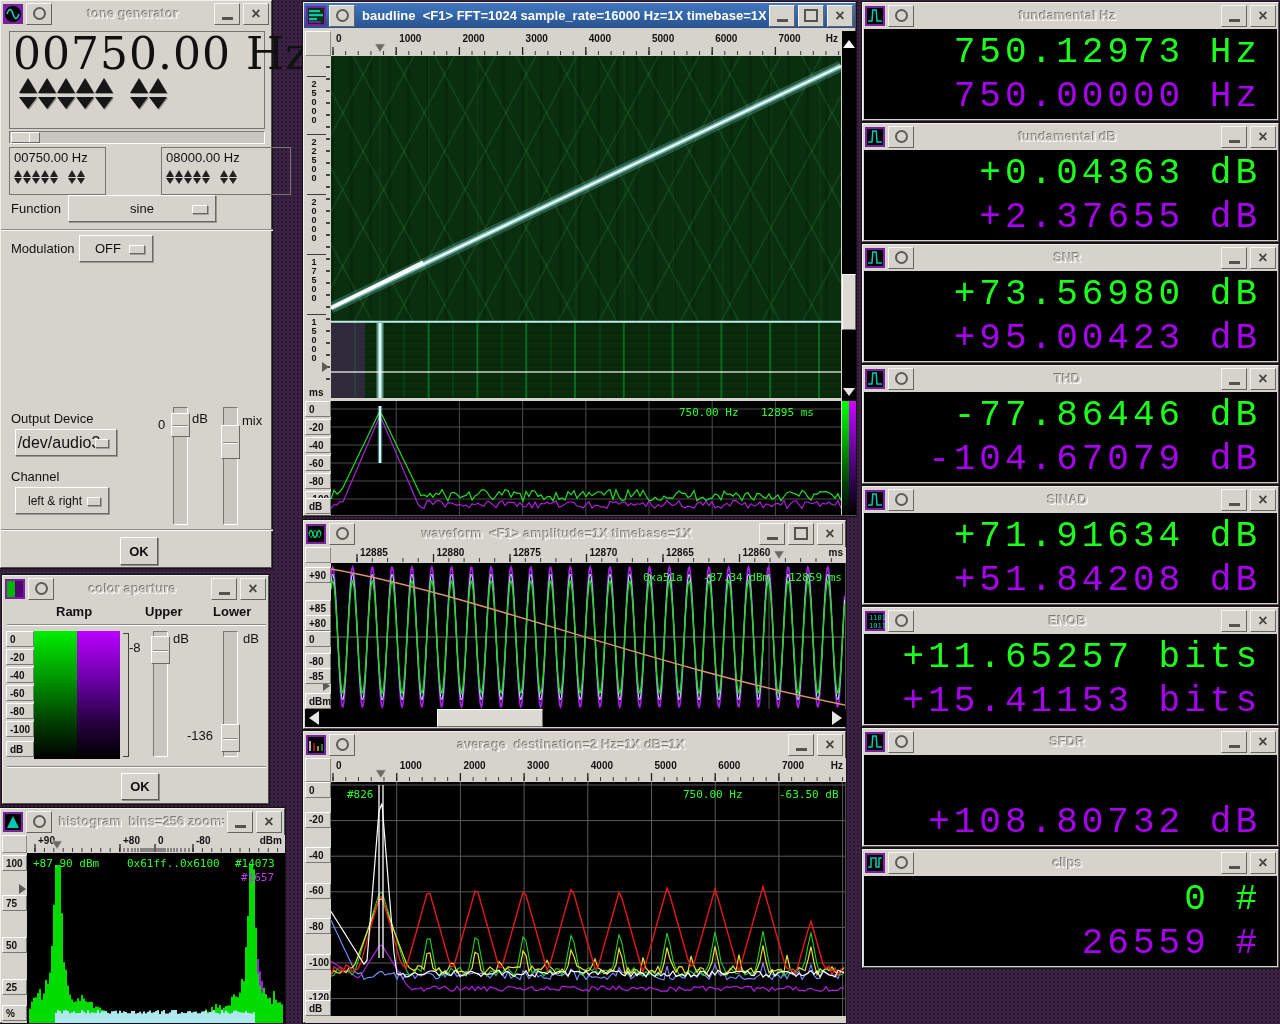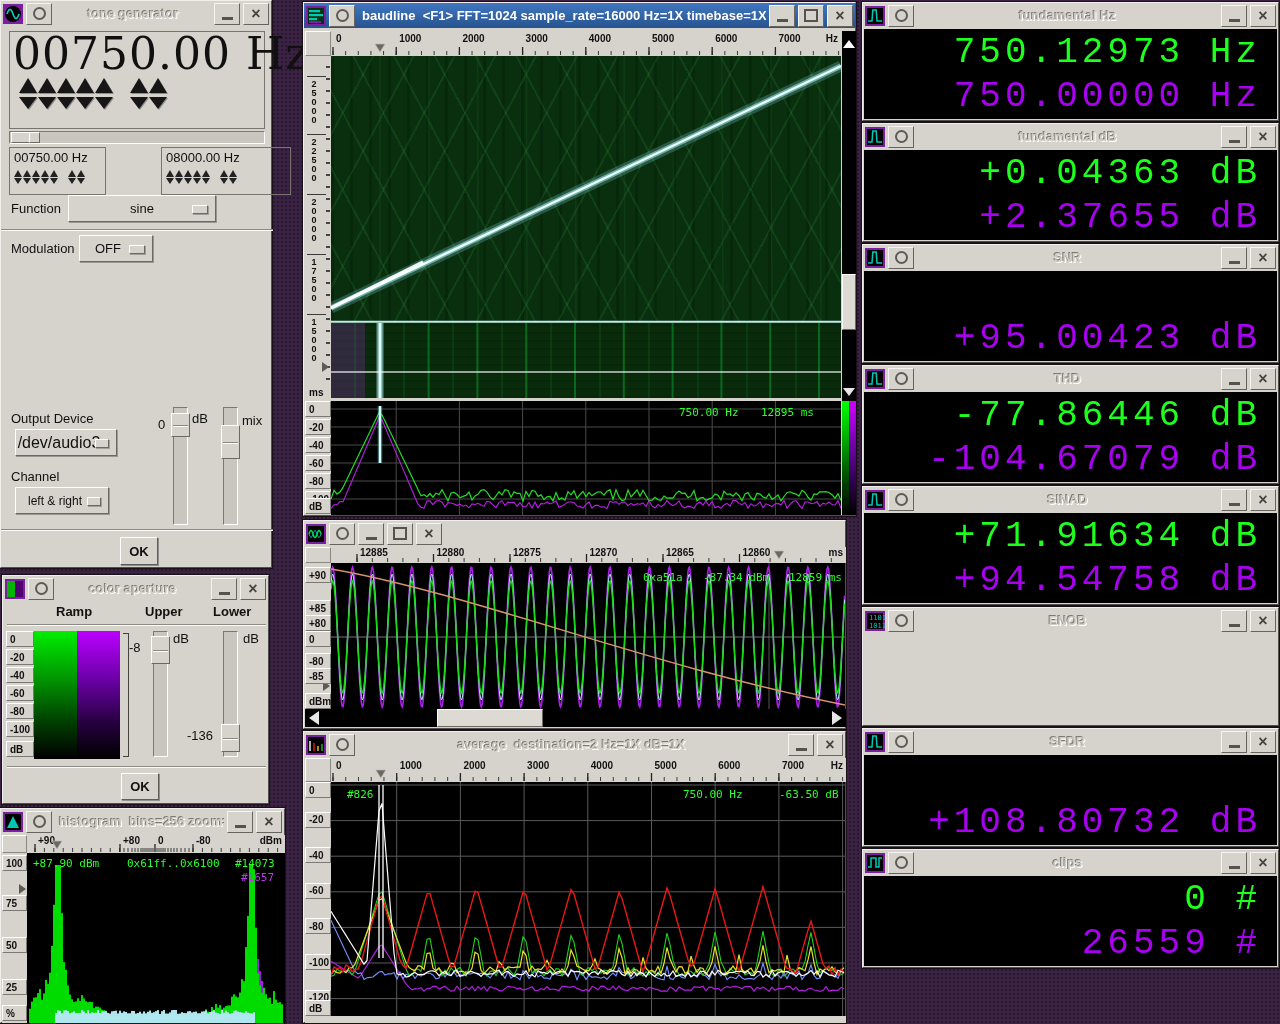--- a/index.html
+++ b/index.html
@@ -851,20 +851,21 @@
           <svg viewBox="0 0 20 20">
             <rect width="20" height="20" fill="#7a1fa0"></rect>
             <rect x="2" y="2" width="16" height="16" fill="#000"></rect>
             <path d="M3 10 Q5 3 7 10 T11 10 T15 10" stroke="#00d850" stroke-width="1.5" fill="none"></path>
             <path d="M3 10 Q5 17 7 10 T11 10 T15 10" stroke="#00b4a0" stroke-width="1" fill="none"></path>
           </svg>
         </span>
       <span class="tbtn">
           <span class="g-circle"></span>
         </span>
+      <span class="tb-title">waveform  &lt;F1&gt; amplitude=1X timebase=1X</span>
       <span class="tbtn">
           <span class="g-min"></span>
         </span>
       <span class="tbtn">
           <span class="g-max"></span>
         </span>
       <span class="tbtn">
           <span class="g-x">×</span>
         </span>
     </div>
@@ -1151,20 +1152,21 @@
           </span>
       <span class="tb-title m-title">SNR</span>
       <span class="tbtn">
             <span class="g-min"></span>
           </span>
       <span class="tbtn">
             <span class="g-x">×</span>
           </span>
     </div>
     <div class="meter-body">
+      <div class="m-line m-g">+73.56980 dB</div>
       <div class="m-line m-p">+95.00423 dB</div>
     </div>
   </div>
 
   <div class="win meter" style="left: 862px; width: 417px; height: 119px; top: 365px;">
     <div class="tb">
       <span class="icon m-icon">
             <svg viewBox="0 0 20 20">
               <rect width="20" height="20" fill="#7a1fa0"></rect>
               <rect x="2" y="2" width="16" height="16" fill="#000"></rect>
@@ -1203,21 +1205,21 @@
       <span class="tb-title m-title">SINAD</span>
       <span class="tbtn">
             <span class="g-min"></span>
           </span>
       <span class="tbtn">
             <span class="g-x">×</span>
           </span>
     </div>
     <div class="meter-body">
       <div class="m-line m-g">+71.91634 dB</div>
-      <div class="m-line m-p">+94.54758 dB</div>
+      <div class="m-line m-p">+51.84208 dB</div>
     </div>
   </div>
 
   <div class="win meter" style="left: 862px; width: 417px; height: 119px; top: 607px;">
     <div class="tb">
       <span class="icon m-icon">
             <svg viewBox="0 0 20 20">
               <rect width="20" height="20" fill="#7a1fa0"></rect>
               <rect x="2" y="2" width="16" height="16" fill="#000"></rect>
               <text x="4" y="9" font-family="monospace" font-size="7" fill="#00c8b4">1101</text>
@@ -1228,20 +1230,24 @@
             <span class="g-circle"></span>
           </span>
       <span class="tb-title m-title">ENOB</span>
       <span class="tbtn">
             <span class="g-min"></span>
           </span>
       <span class="tbtn">
             <span class="g-x">×</span>
           </span>
     </div>
+    <div class="meter-body">
+      <div class="m-line m-g">+11.65257 bits</div>
+      <div class="m-line m-p">+15.41153 bits</div>
+    </div>
   </div>
 
   <div class="win meter" style="left: 862px; width: 417px; height: 119px; top: 728px;">
     <div class="tb">
       <span class="icon m-icon">
             <svg viewBox="0 0 20 20">
               <rect width="20" height="20" fill="#7a1fa0"></rect>
               <rect x="2" y="2" width="16" height="16" fill="#000"></rect>
               <path d="M3 15 L7 15 L7.8 4 L11.2 4 L12 15 L17 15" stroke="#00c8b4" stroke-width="1.5" fill="none"></path>
             </svg>

